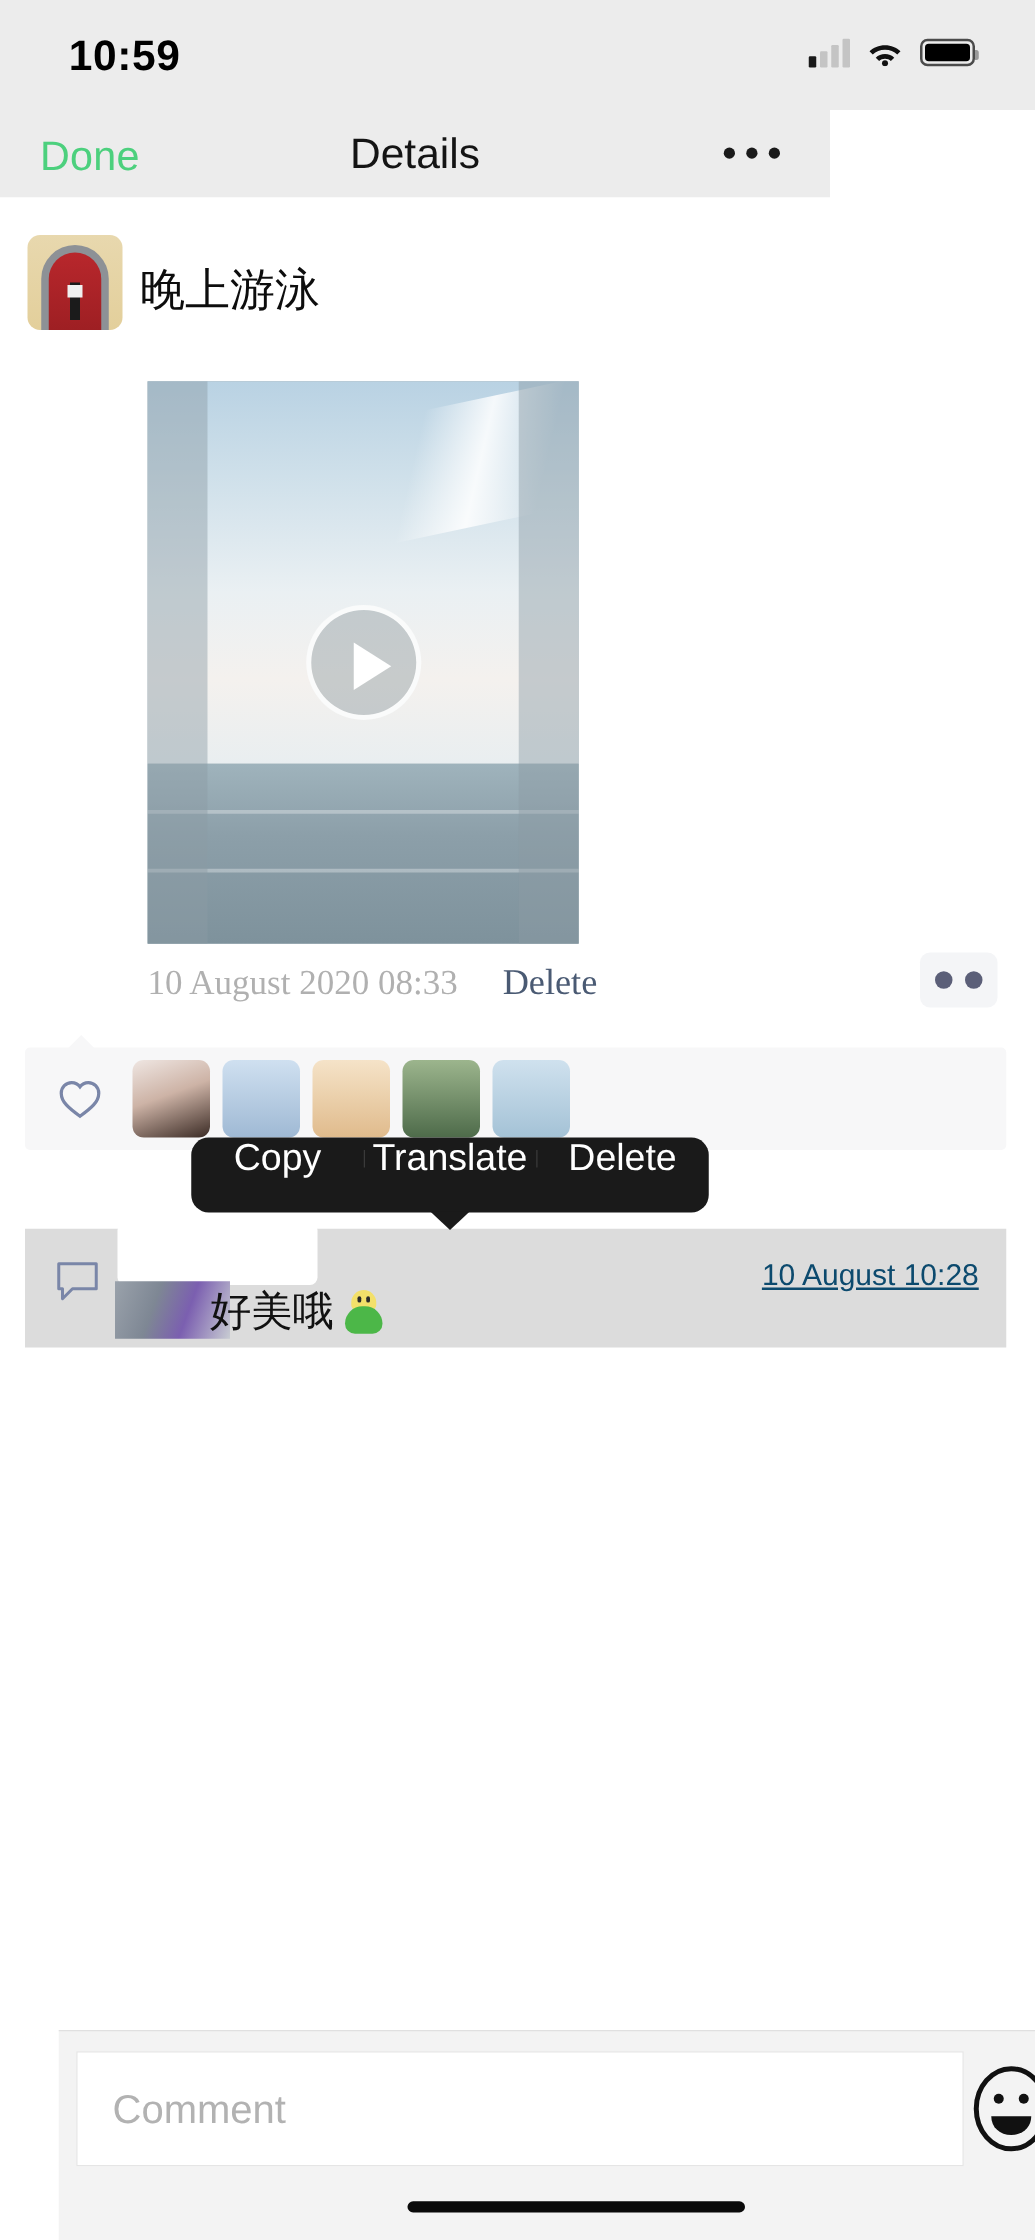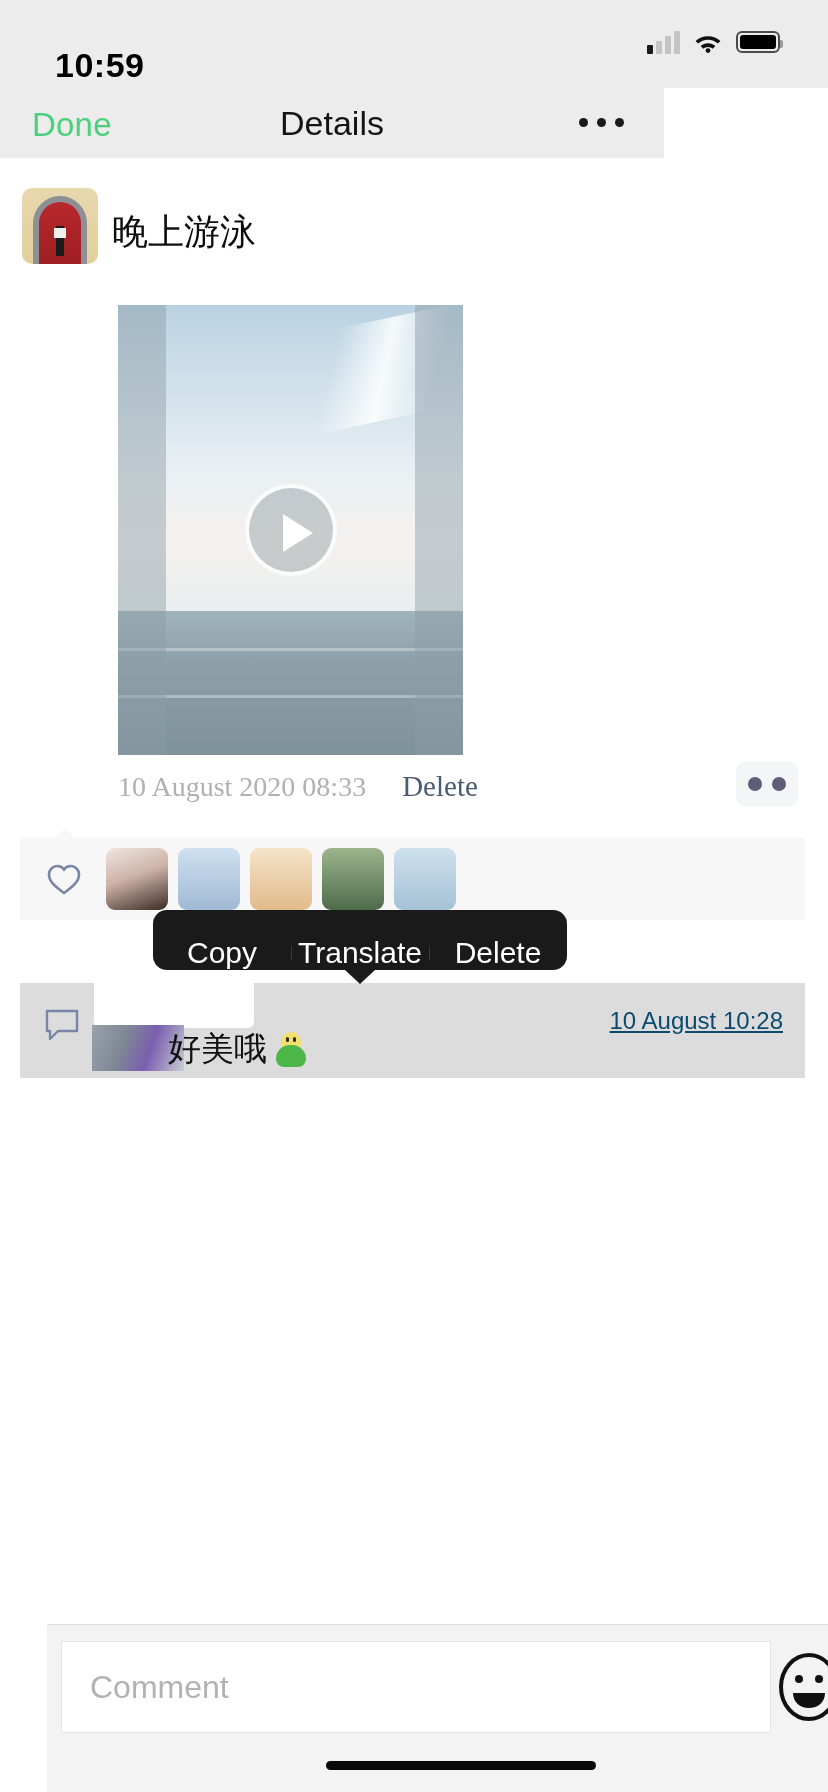--- a/index.html
+++ b/index.html
@@ -11,21 +11,21 @@
   }
   body { position:relative; }
 
   
   .statusbar {
     position:absolute; top:0; left:0; width:828px; height:88px;
     background:#ececec;
   }
   .sb-time {
     position:absolute; left:55px; top:26px;
-    font-size:34px; font-weight:600; color:#000; letter-spacing:0.5px;margin-top:20px;
+    font-size:34px; font-weight:600; color:#000; letter-spacing:0.5px;
   }
   .sb-right {
     position:absolute; right:48px; top:30px;
     display:flex; align-items:center; gap:13px;
   }
   .signal { display:flex; align-items:flex-end; gap:3px; height:24px; }
   .signal i { display:block; width:6px; background:#c4c4c4; border-radius:1px; }
   .signal i:nth-child(1){ height:9px; background:#1a1a1a; }
   .signal i:nth-child(2){ height:13px; }
   .signal i:nth-child(3){ height:18px; }
@@ -164,21 +164,21 @@
   .like-avatars span.a1{ background:linear-gradient(160deg,#efe6e2 0%,#cdb3a6 45%,#3b2b25 100%); }
   .like-avatars span.a2{ background:linear-gradient(180deg,#cfe0f0 0%,#9fb9d4 100%); }
   .like-avatars span.a3{ background:linear-gradient(180deg,#f5e3c8 0%,#e0bb8c 100%); }
   .like-avatars span.a4{ background:linear-gradient(180deg,#9cb58d 0%,#4e6b4a 100%); }
   .like-avatars span.a5{ background:linear-gradient(180deg,#cfe1ee 0%,#a4c2d6 100%); }
 
   
   .ctxmenu {
     position:absolute; left:153px; top:752px; width:414px; height:60px;
     background:#1a1a1a; border-radius:14px;
-    display:flex; align-items:flex-end; z-index:10;
+    display:flex; align-items:flex-start; z-index:10;
   }
   .ctxmenu .item {
     flex:1; display:flex; align-items:center; justify-content:center;
     font-size:30px; color:#fff; position:relative;
   }
   .ctxmenu .item + .item::before{
     content:""; position:absolute; left:0; top:10px; bottom:10px;
     width:1px; background:#3a3a3a;
   }
   .ctxmenu::after{

